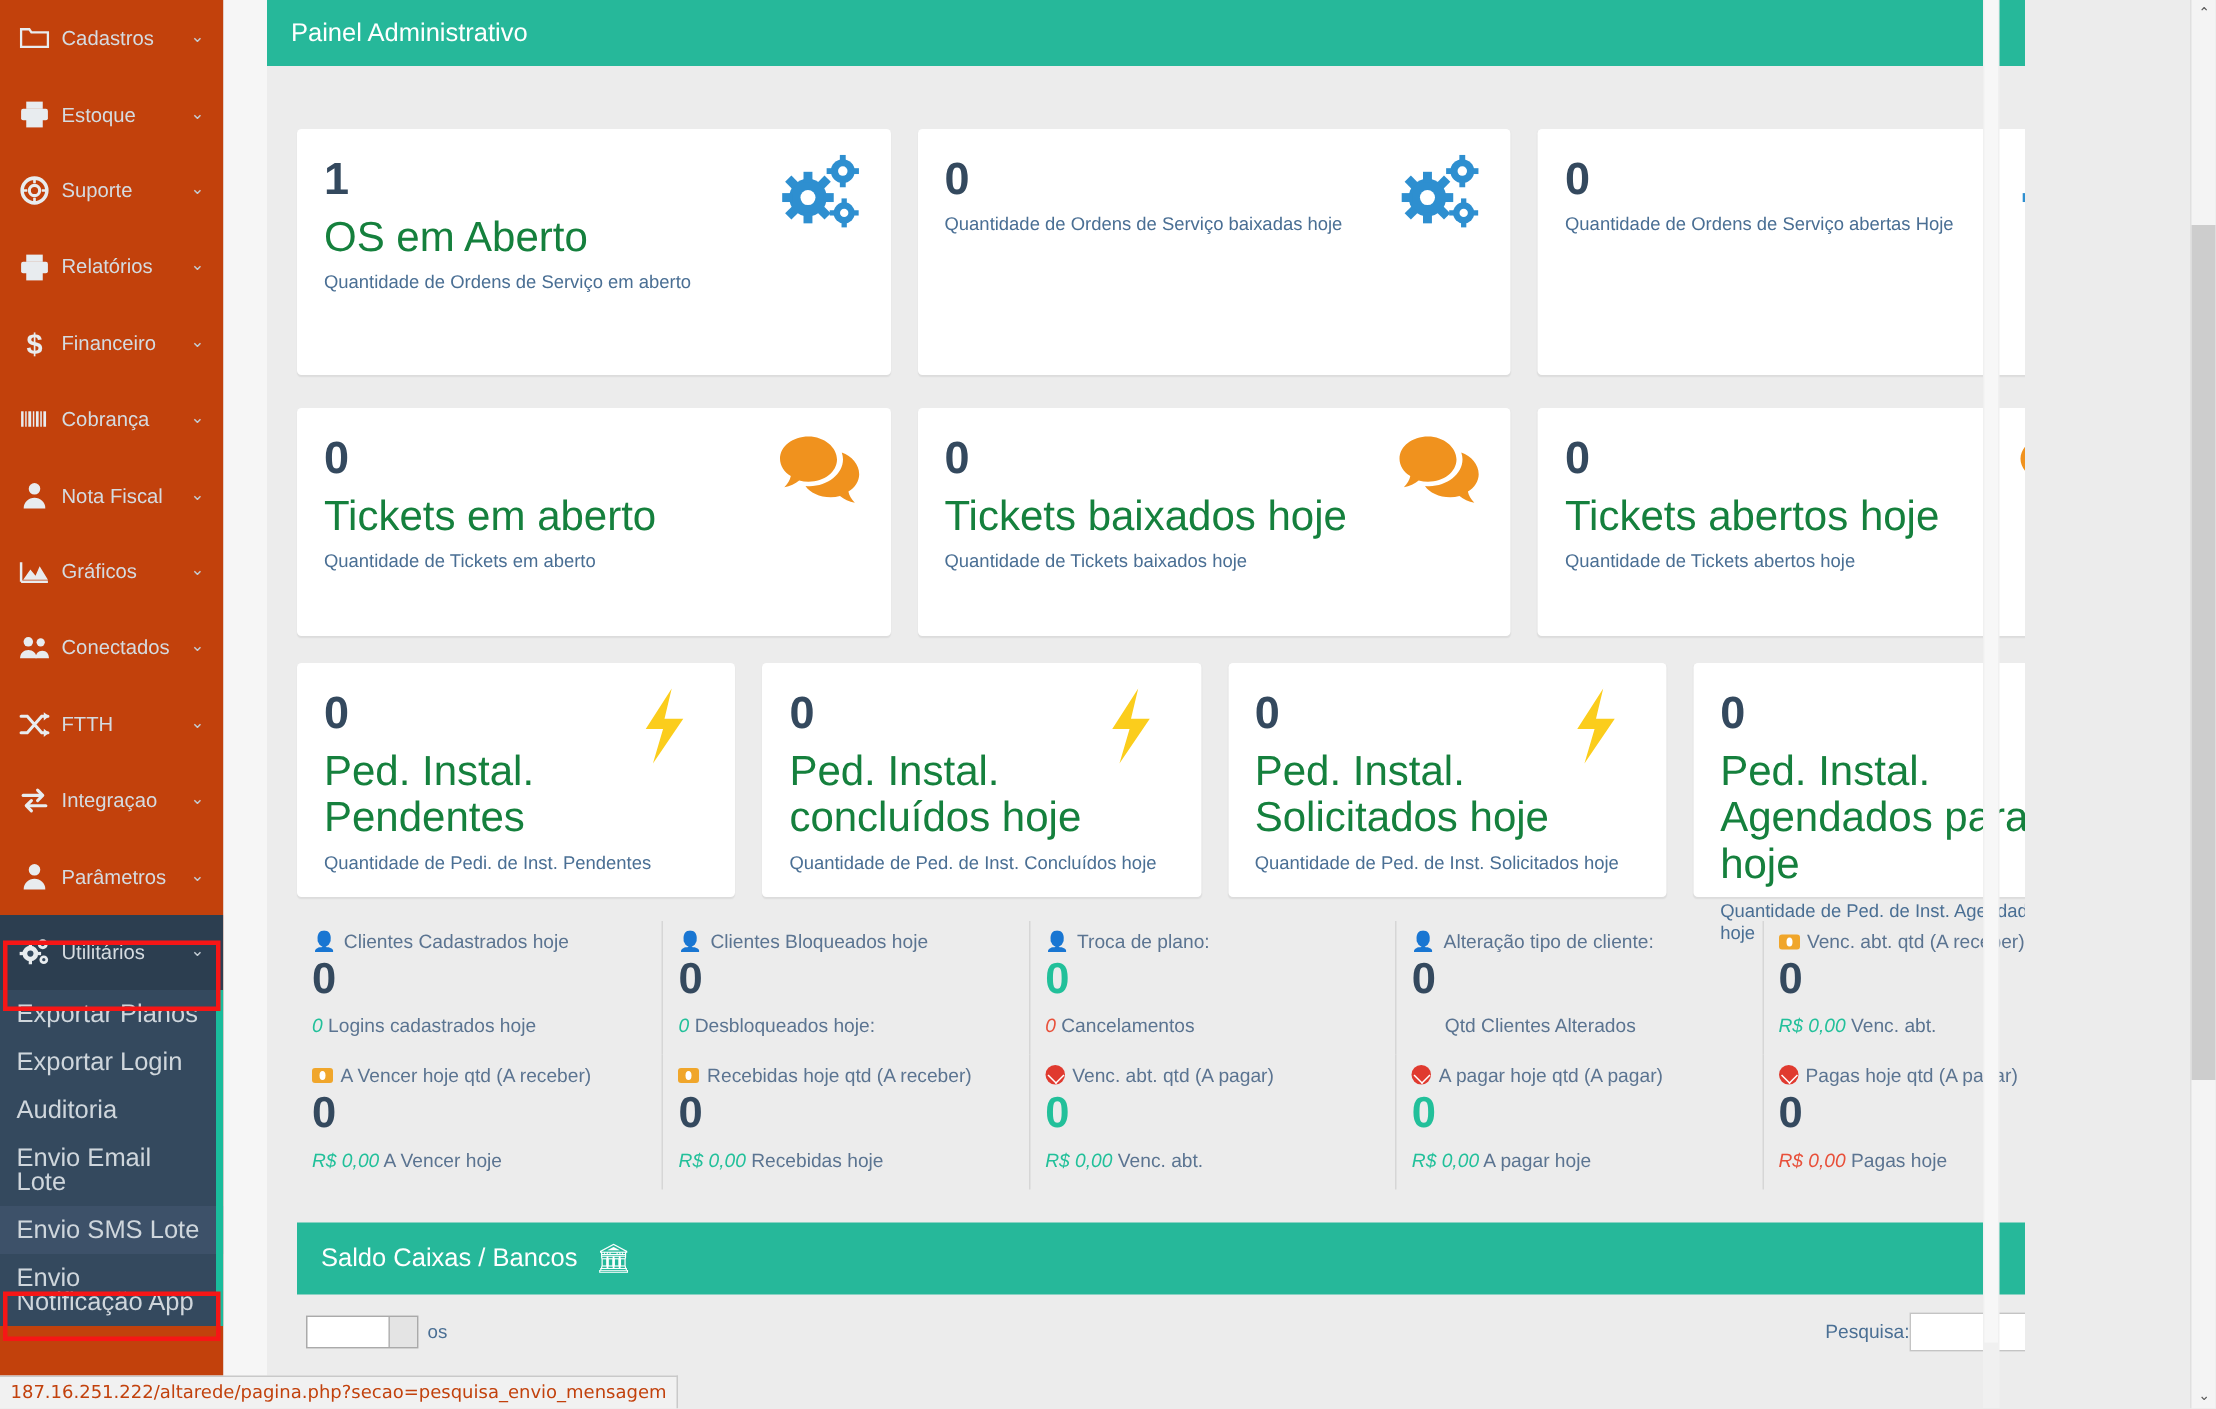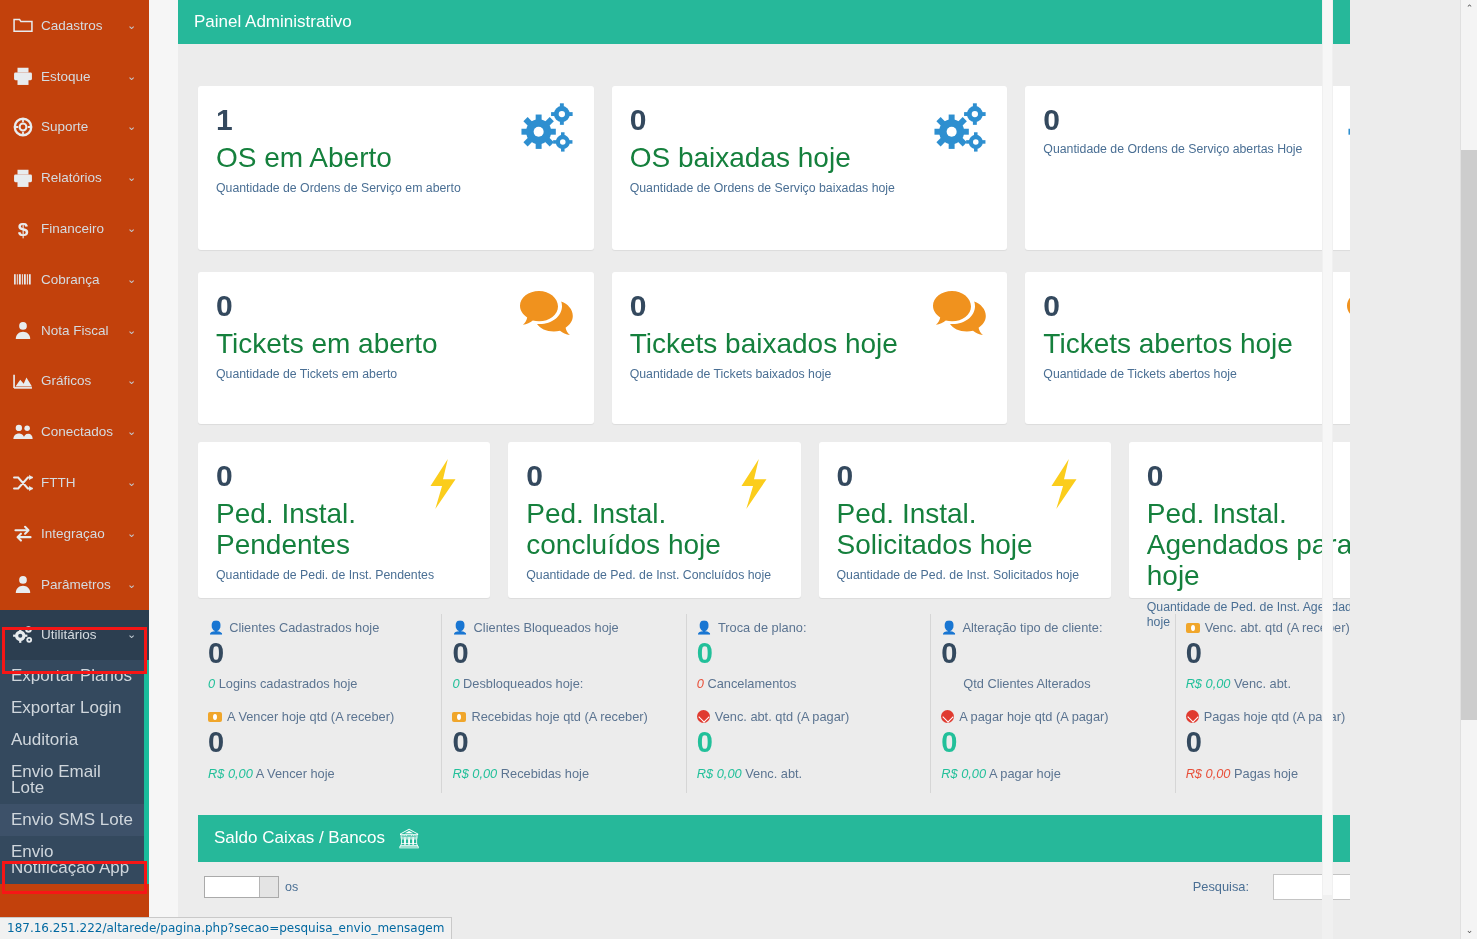--- a/index.html
+++ b/index.html
@@ -159,33 +159,33 @@
   .len-group { display: flex; align-items: center; gap: 6px; font-size: 12.5px; color: #4a6f94; }
   .len-select {
     width: 75px; height: 22px;
     border: 1px solid #aaa; background: #fff;
     display: flex; align-items: center;
   }
   .len-select .arrow-btn {
     margin-left: auto; width: 19px; height: 20px;
     background: #e4e4e4; border-left: 1px solid #b5b5b5;
   }
-  .search-group { display: flex; align-items: center; gap: 24px; font-size: 12.8px; color: #4a6f94; }
+  .search-group { display: flex; align-items: center; gap: 0; font-size: 12.8px; color: #4a6f94; }
   .search-input {
     width: 140px; height: 26px;
     border: 1px solid #c4c4c4; background: #fff;
   }
 
   
   #statusbar {
     position: absolute; left: 0; bottom: 0; z-index: 40;
     background: #f1f1f1; border: 1px solid #c9c9c9; border-left: none; border-bottom: none;
     padding: 3px 7px 4px 7px;
     font-family: "DejaVu Sans", sans-serif;
-    font-size: 12px; color: #0369a1; white-space: nowrap; margin-top: 36px;
+    font-size: 12px; color: #c2410c; white-space: nowrap; margin-top: 36px;
   }
 
   
   #vscroll {
     position: absolute; right: 0; top: 0;
     width: 17px; height: 939px;
     background: #f4f4f4; border-left: 1px solid #e0e0e0;
   }
   #vscroll .thumb {
     position: absolute; left: 0; top: 150px;
@@ -419,21 +419,20 @@
                   <circle cx="46" cy="43" r="3" fill="#fff"></circle>
                   <rect x="44.1" y="32.6" width="3.8" height="4.2"></rect>
                   <rect x="44.1" y="49.2" width="3.8" height="4.2"></rect>
                   <rect x="35.6" y="41.1" width="4.2" height="3.8"></rect>
                   <rect x="52.2" y="41.1" width="4.2" height="3.8"></rect>
                 </g>
               </svg></div>
           </div>
           <div class="kpi h-os">
             <div class="num">0</div>
-            <div class="ttl">OS baixadas hoje</div>
             <div class="desc">Quantidade de Ordens de Serviço baixadas hoje</div>
             <div class="kpi-ico"><svg viewBox="0 0 58 56" width="100%" height="100%">
                 <g fill="#2e8fd0">
                   <circle cx="20" cy="32" r="13.5"></circle>
                   <circle cx="20" cy="32" r="5.4" fill="#fff"></circle>
                   <rect x="16.8" y="13.5" width="6.4" height="7.5"></rect>
                   <rect x="16.8" y="43" width="6.4" height="7.5"></rect>
                   <rect x="1.5" y="28.8" width="7.5" height="6.4"></rect>
                   <rect x="31" y="28.8" width="7.5" height="6.4"></rect>
                   <rect x="5.2" y="17.4" width="6.4" height="7.2" transform="rotate(-45 8.4 21)"></rect>

